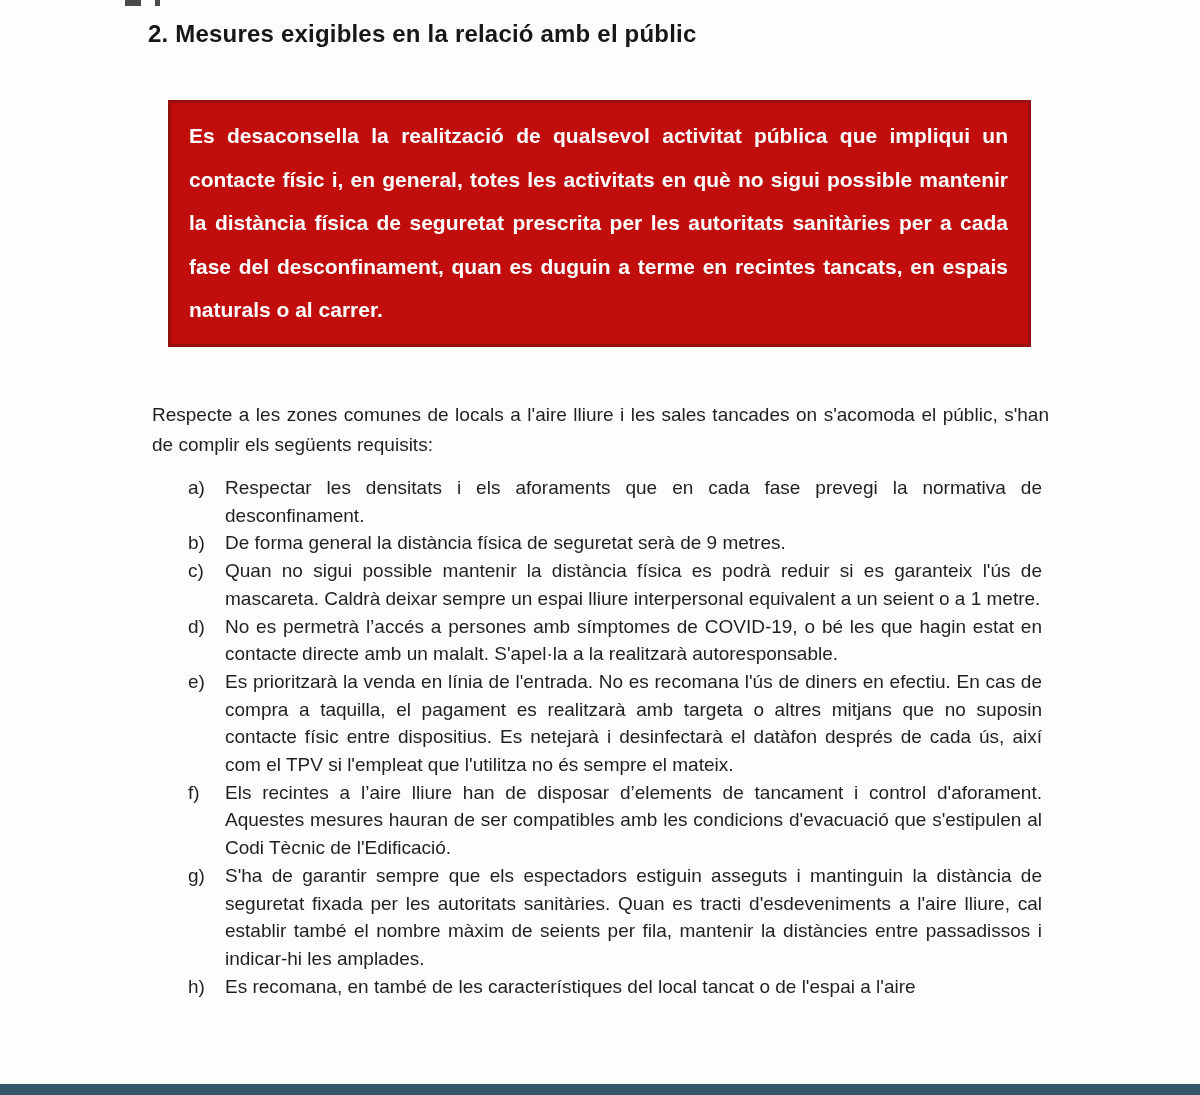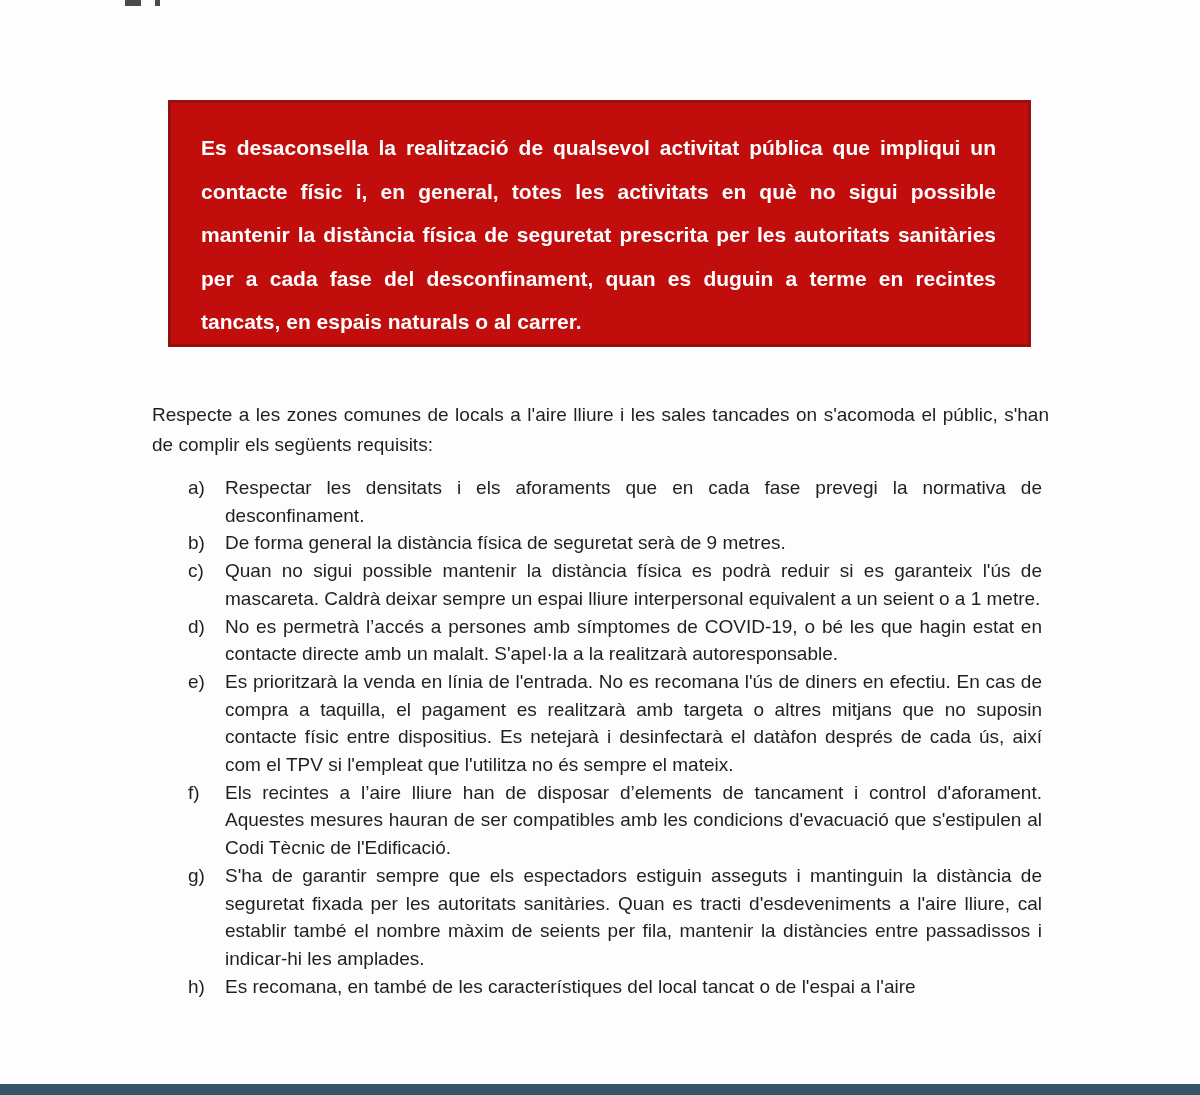--- a/index.html
+++ b/index.html
@@ -47,21 +47,21 @@
     left: 168px;
     top: 100px;
     width: 863px;
     height: 247px;
     box-sizing: border-box;
     background: #c20d0d;
     border: 3px solid #970f0f;
     padding: 7px 16px 0 14px;
   }
   .warning-banner-text {
-    margin: 16px;
+    margin: 4px;
     color: #ffffff;
     font-size: 21px;
     font-weight: bold;
     line-height: 43.5px;
     text-align: justify;
   }
   .intro-paragraph {
     position: absolute;
     left: 148px;
     top: 396px;
@@ -107,20 +107,21 @@
 </head>
 <body>
 
 <div class="page">
 
   <div class="clipped-fragment">
     <span class="blob b1"></span>
     <span class="blob b2"></span>
   </div>
 
+  <h1 class="section-heading">2. Mesures exigibles en la relació amb el públic</h1>
 
   <div class="warning-banner">
     <p class="warning-banner-text">Es desaconsella la realització de qualsevol activitat pública que impliqui un contacte físic i, en general, totes les activitats en què no sigui possible mantenir la distància física de seguretat prescrita per les autoritats sanitàries per a cada fase del desconfinament, quan es duguin a terme en recintes tancats, en espais naturals o al carrer.</p>
   </div>
 
   <p class="intro-paragraph">Respecte a les zones comunes de locals a l'aire lliure i les sales tancades on s'acomoda el públic, s'han de complir els següents requisits:</p>
 
   <ol class="requirements-list">
     <li>
       <span class="li-marker">a)</span>

